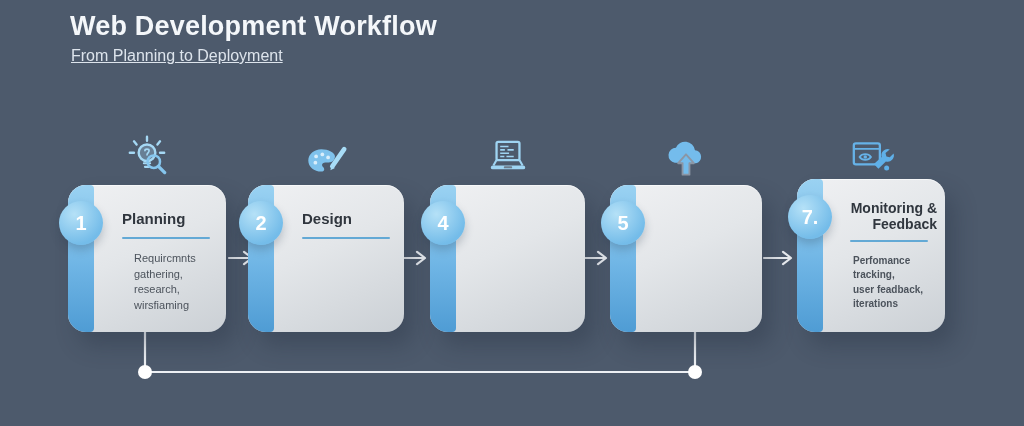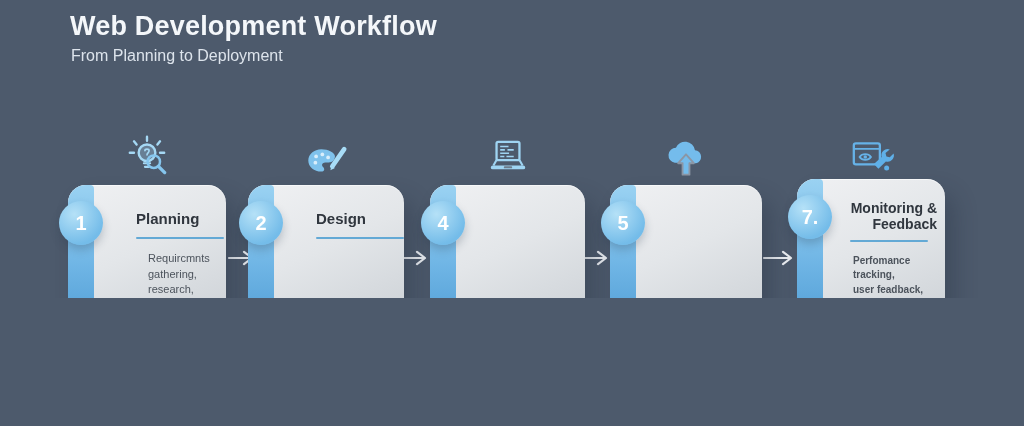--- a/index.html
+++ b/index.html
@@ -1,24 +1,24 @@
 <!DOCTYPE html>
 <html><head>
 <meta charset="utf-8">
 <style>
   html,body{margin:0;padding:0;background:#4d5a6c;}
   .canvas{
-    position:relative;width:1024px;height:298px;overflow:hidden;
+    position:relative;width:1024px;height:426px;overflow:hidden;
     font-family:"Liberation Sans", sans-serif;
     background:linear-gradient(122deg,#98a3b1 0%,#8販 0%,#8b96a5 35%,#74808f 68%,#5c6a7d 100%);
   }
   
   .hdr{position:absolute;left:70px;top:11px;}
   .hdr h1{margin:0;font-size:27px;font-weight:700;color:#f4f7fa;letter-spacing:.2px;}
-  .hdr p{margin:5px 0 0 1px;font-size:16px;font-weight:400;color:#dde4ec;}
+  .hdr p{margin:5px 0 0 1px;font-size:16px;font-weight:400;color:#dde4ec;text-decoration:underline;}
   
   .connector-layer{position:absolute;left:0;top:0;z-index:1;}
   
   .step{position:absolute;z-index:2;}
   .s0{left:68px; top:185px;width:158px;height:147px;}
   .s1{left:248px;top:185px;width:156px;height:147px;}
   .s2{left:430px;top:185px;width:155px;height:147px;}
   .s3{left:610px;top:185px;width:152px;height:147px;}
   .s4{left:797px;top:179px;width:148px;height:153px;}
   .card{
@@ -31,21 +31,21 @@
     border-radius:18px 4px 4px 18px;
     background:linear-gradient(180deg,#9ad2f2 0%,#6fb5e5 55%,#4f9cd4 100%);
   }
   .badge{
     position:absolute;left:-9px;top:16px;width:44px;height:44px;border-radius:50%;
     background:radial-gradient(circle at 35% 30%,#b5e1f7,#74bce9 72%);
     display:flex;align-items:center;justify-content:center;
     color:#fff;font-weight:700;font-size:20px;
     box-shadow:0 5px 9px rgba(40,60,80,.25);
   }
-  .content{position:absolute;left:68px;top:25px;right:10px;}
+  .content{position:absolute;left:54px;top:25px;right:10px;}
   .content h2{margin:0;font-size:15px;line-height:1.15;font-weight:700;color:#30363e;}
   .rule{height:2px;width:88px;background:#63a9d5;margin:10px 0 9px;border-radius:1px;}
   .content p{margin:12px;font-size:11px;line-height:1.42;color:#4c535c;white-space:pre-line;}
   
   .s4 .content{left:44px;right:8px;top:21px;}
   .s4 .content h2{text-align:right;font-size:14px;}
   .s4 .rule{margin:8px auto 8px;width:78px;}
   .s4 .content p{font-size:10px;font-weight:bold;}
   
   .icon-wrap{position:absolute;left:50%;top:-52px;transform:translateX(-50%);width:54px;height:50px;}

